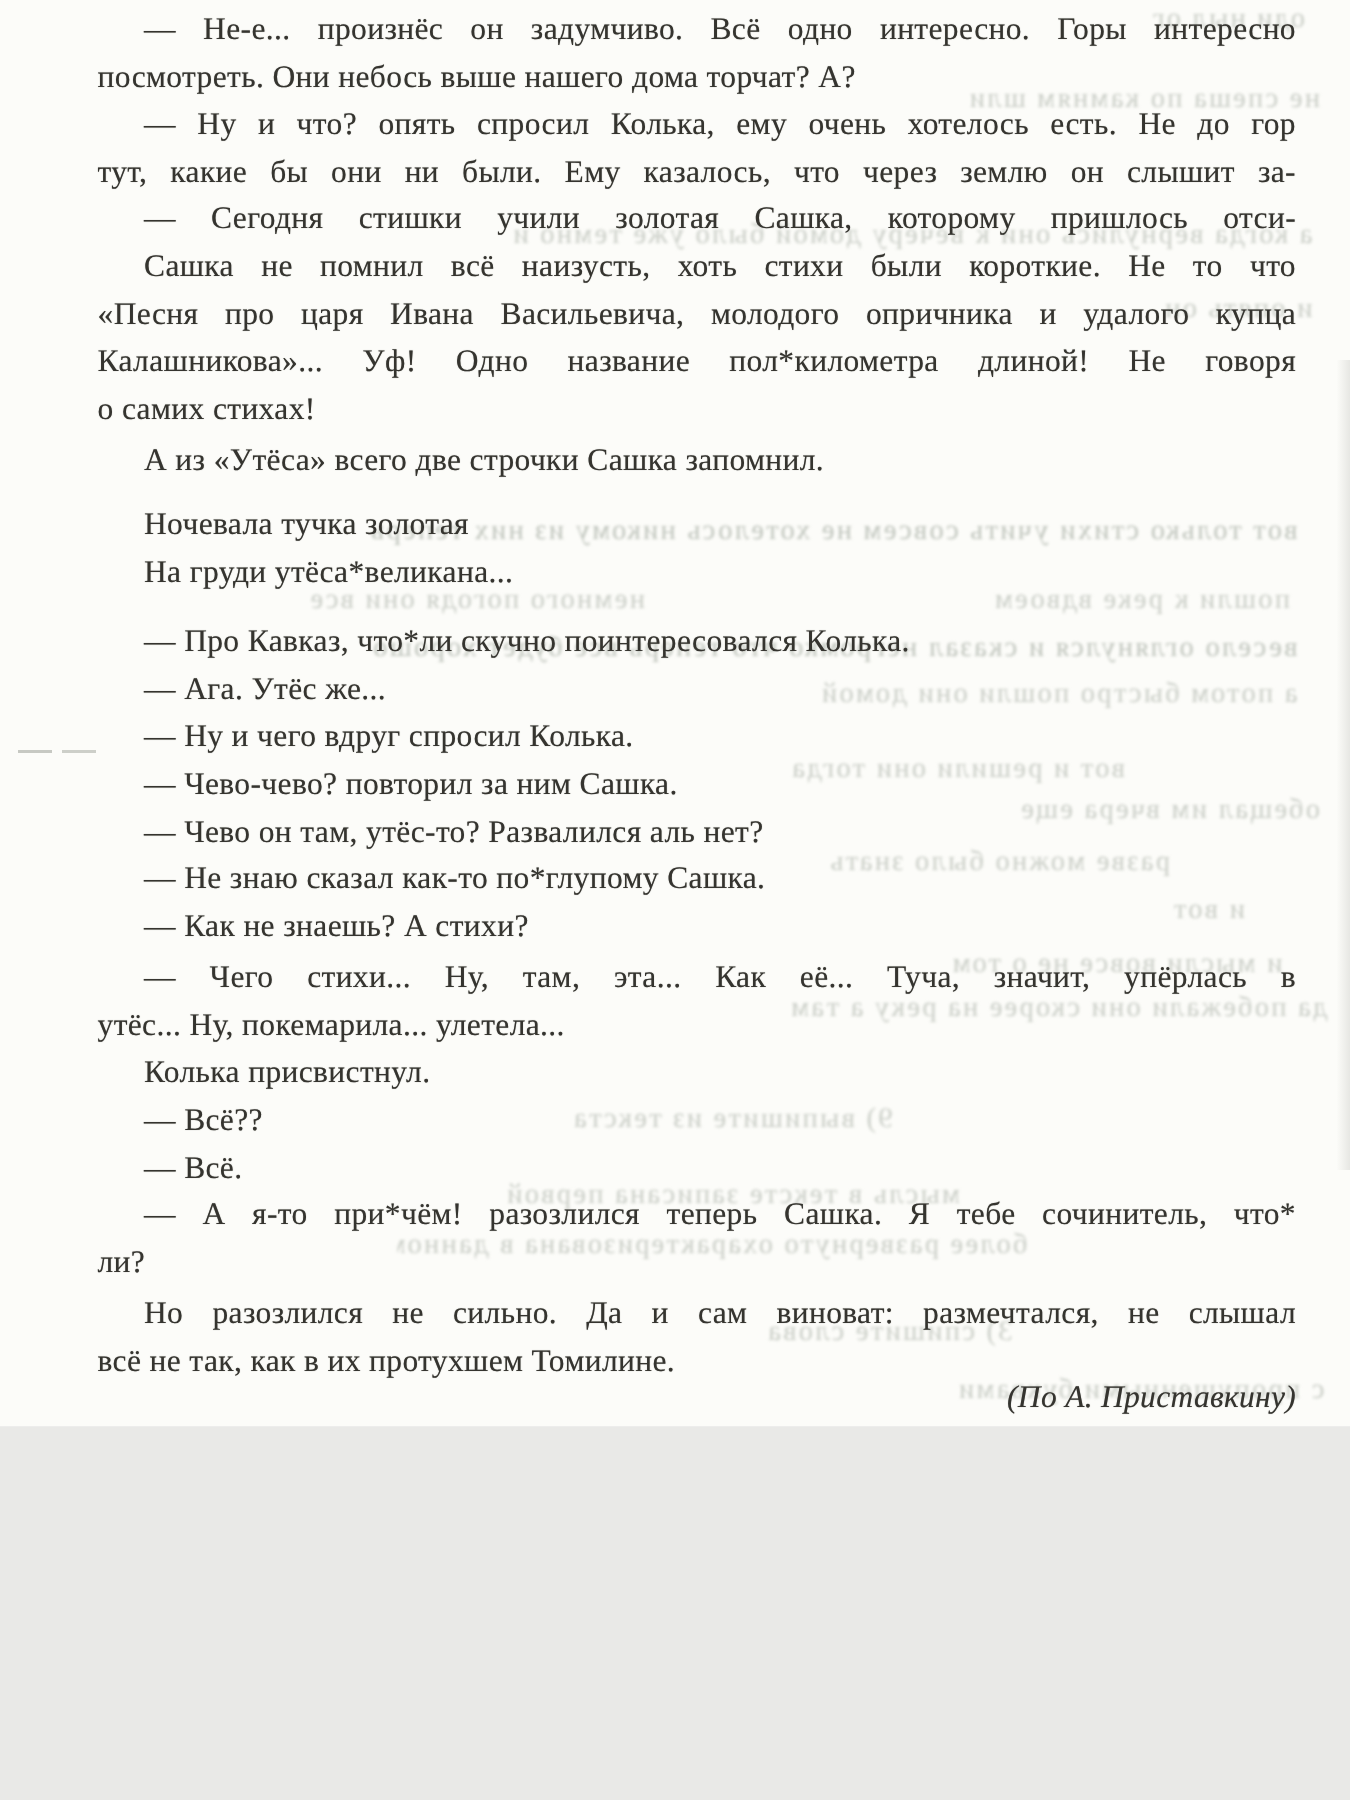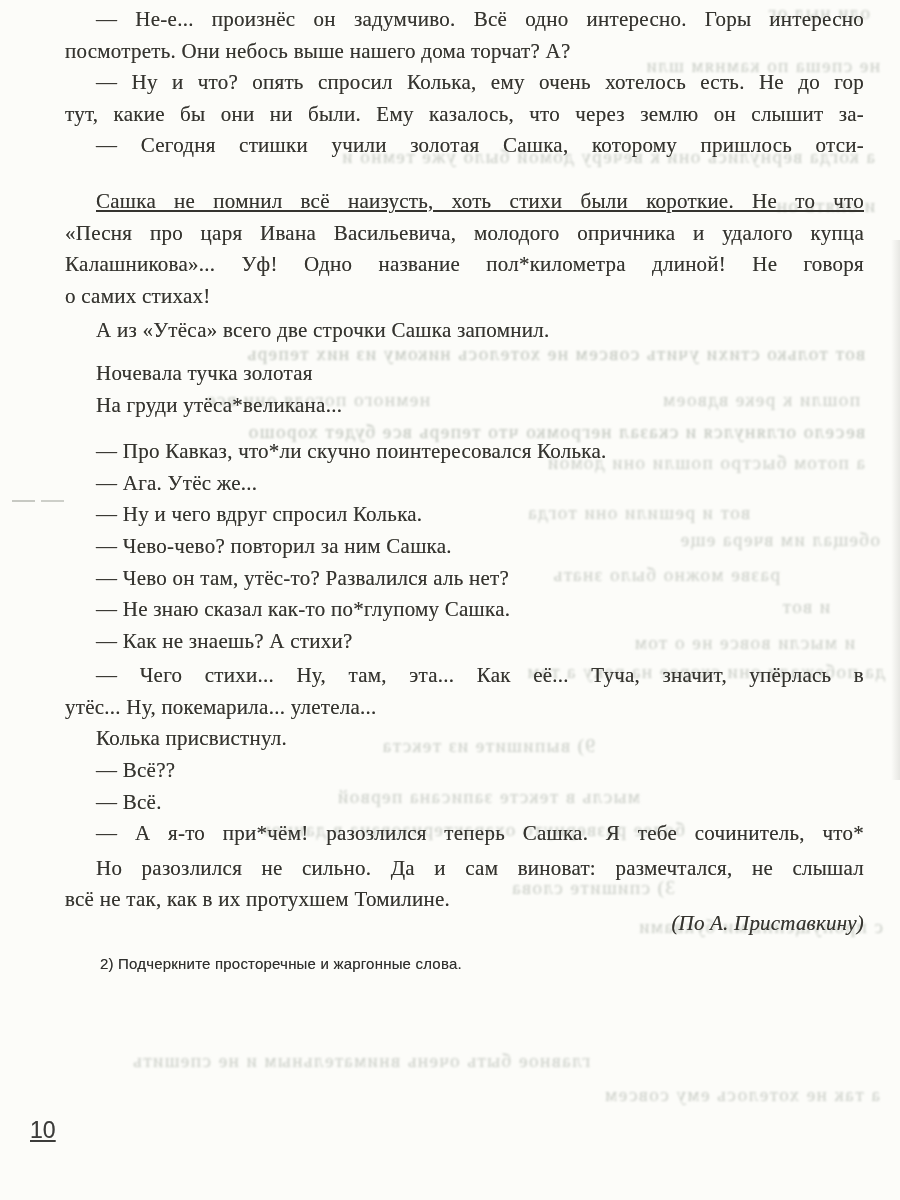--- a/index.html
+++ b/index.html
@@ -1,19 +1,19 @@
 <!DOCTYPE html>
 <html lang="ru"><head>
 <meta charset="utf-8">
 <style>
   html,body{margin:0;padding:0;}
   body{background:#e9e9e7;}
   .book-page{
     position:relative;
-    width:900px;height:1200px;
+    width:900px;height:951px;
     background:#fcfcf9;
     overflow:hidden;
     font-family:"Liberation Serif","DejaVu Serif",serif;
     color:#35342f;
     box-sizing:border-box;
   }
   
   .passage{
     position:absolute;
     left:65px;top:4px;
@@ -21,21 +21,21 @@
     z-index:2;
     font-size:21px;
     line-height:31.6px;
     letter-spacing:.25px;
     text-shadow:0 0 .6px rgba(55,54,50,.55);
   }
   .line{white-space:normal;}
   .line.ind{text-indent:31px;}
   .line.j{text-align:justify;text-align-last:justify;}
   .line.mt3{margin-top:3px;}
-  .line.mt6{margin-top:24px;text-decoration:underline;}
+  .line.mt6{margin-top:0;}
   .line.mt12{margin-top:11.5px;}
   .line.mt14{margin-top:14.5px;}
   .attribution{
     text-align:right;
     font-style:italic;
     margin-top:-8px;
     letter-spacing:.2px;
   }
   .task{
     margin-top:8px;
@@ -158,20 +158,21 @@
       <div class="line ind">— Чево-чево? повторил за ним Сашка.</div>
       <div class="line ind">— Чево он там, утёс-то? Развалился аль нет?</div>
       <div class="line ind">— Не знаю сказал как-то по*глупому Сашка.</div>
       <div class="line ind">— Как не знаешь? А стихи?</div>
       <div class="line ind j mt3">— Чего стихи... Ну, там, эта... Как её... Туча, значит, упёрлась в</div>
       <div class="line ">утёс... Ну, покемарила... улетела...</div>
       <div class="line ind">Колька присвистнул.</div>
       <div class="line ind">— Всё??</div>
       <div class="line ind">— Всё.</div>
       <div class="line ind j">— А я-то при*чём! разозлился теперь Сашка. Я тебе сочинитель, что*</div>
+      <div class="line ">ли?</div>
       <div class="line ind j mt3">Но разозлился не сильно. Да и сам виноват: размечтался, не слышал</div>
       <div class="line ">всё не так, как в их протухшем Томилине.</div>
       <div class="line attribution">(По А. Приставкину)</div>
       <div class="task">2) Подчеркните просторечные и жаргонные слова.</div>
     </div>
 
   <div class="page-number">10</div>
 </div>
 
 </body></html>

